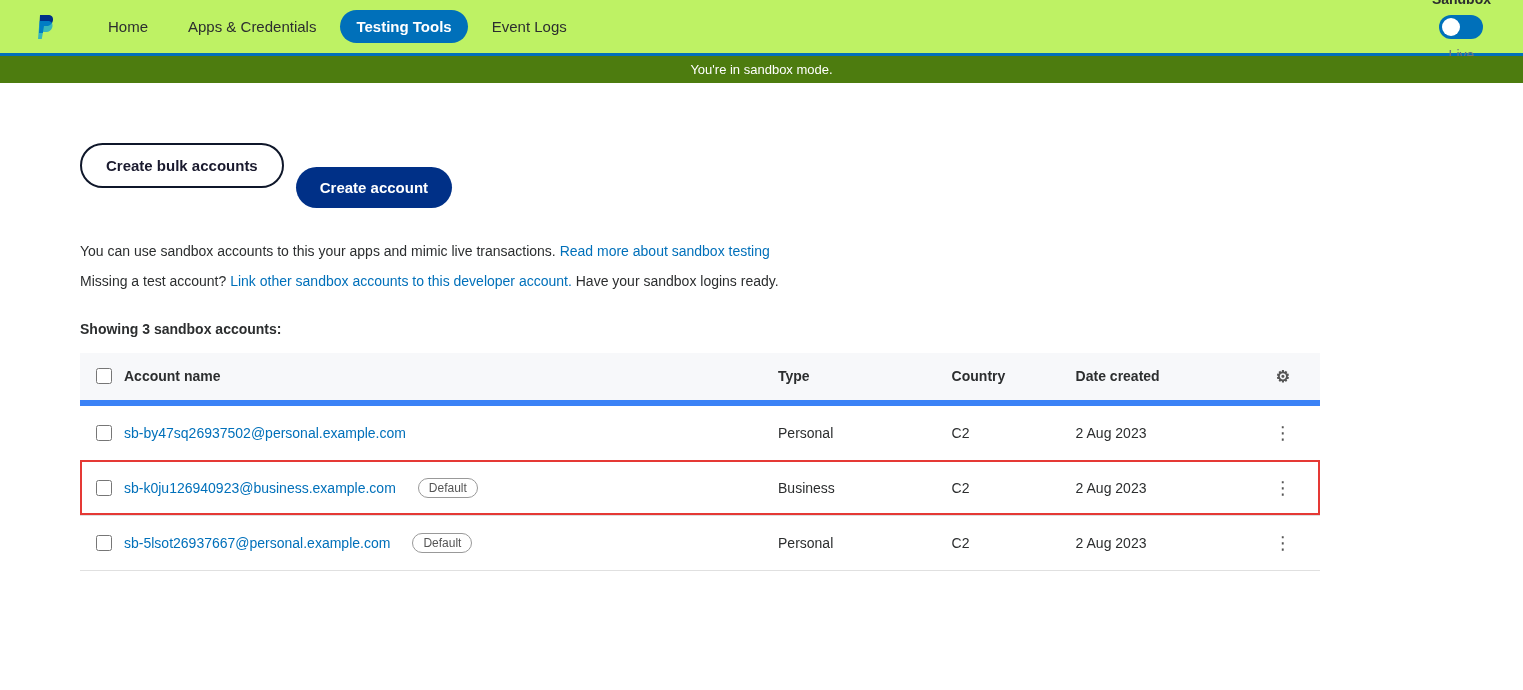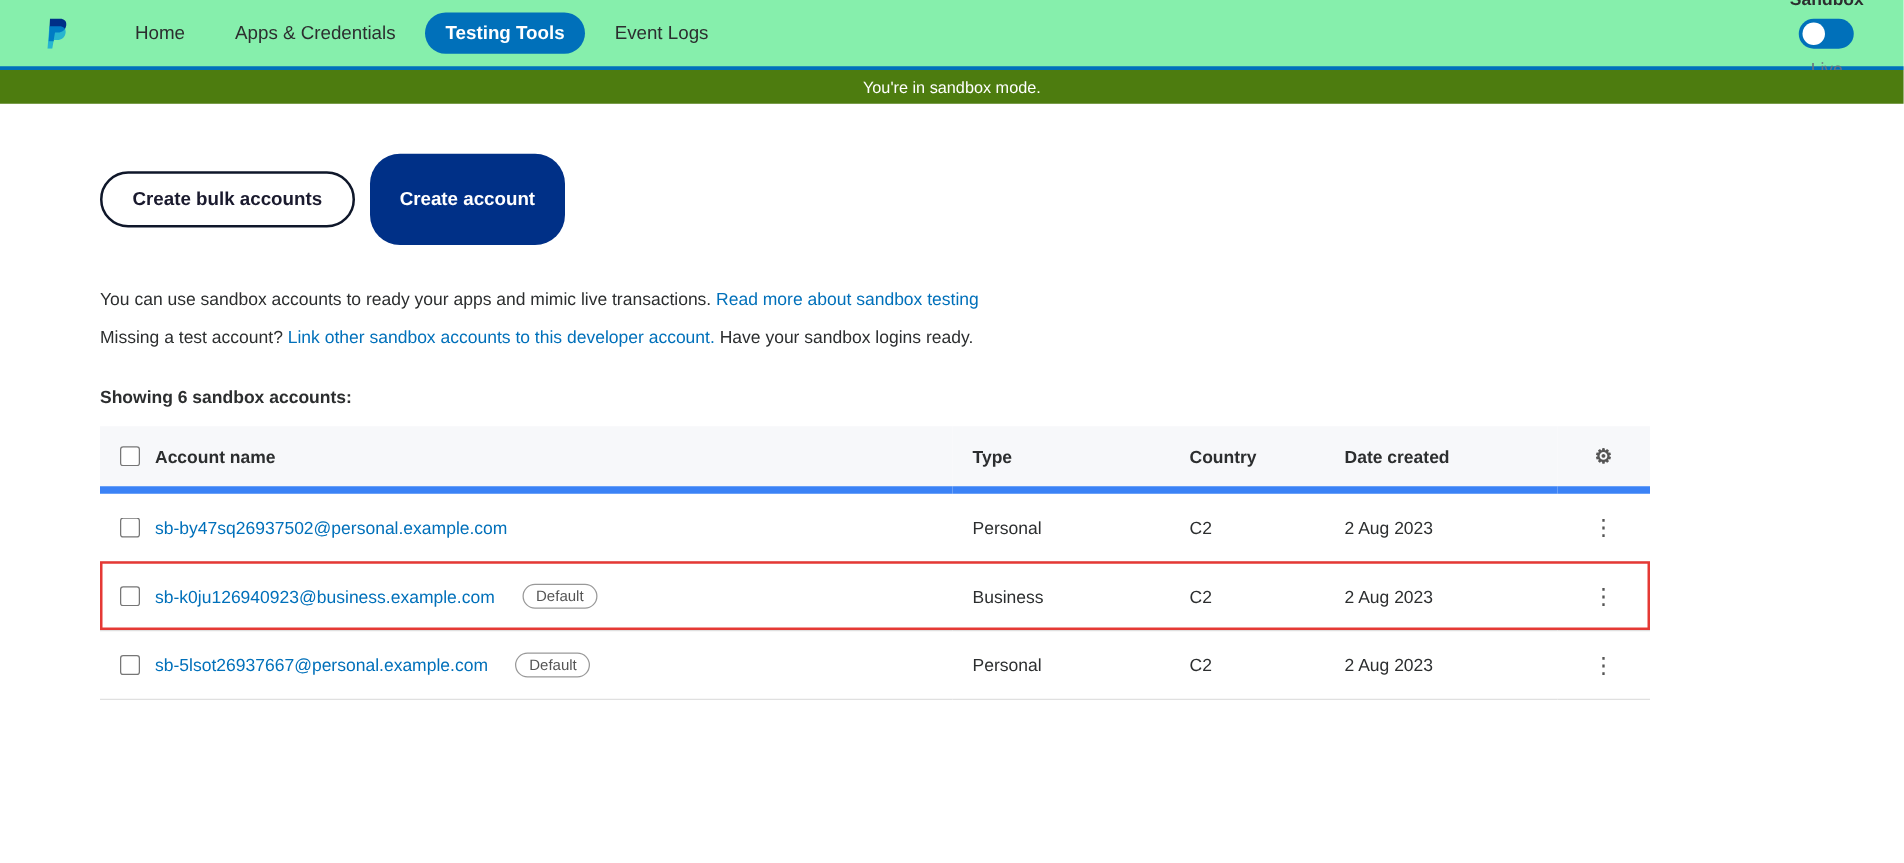--- a/index.html
+++ b/index.html
@@ -5,21 +5,21 @@
     * { box-sizing: border-box; margin: 0; padding: 0; }
     body { font-family: -apple-system, BlinkMacSystemFont, 'Segoe UI', Helvetica, Arial, sans-serif; background: #fff; color: #2c2e2f; font-size: 14px; }
 
     
     .navbar {
       display: flex;
       align-items: center;
       padding: 0 32px;
       height: 56px;
       border-bottom: 3px solid #0070ba;
-      background: #86efac;
+      background: #bef264;
       position: relative;
     }
     .nav-logo { margin-right: 32px; }
     .nav-logo svg { width: 28px; height: 28px; }
     .nav-links { display: flex; align-items: center; gap: 8px; flex: 1; }
     .nav-link {
       padding: 8px 16px;
       font-size: 15px;
       color: #2c2e2f;
       text-decoration: none;
@@ -63,23 +63,23 @@
     .page-header { display: flex; align-items: center; justify-content: space-between; margin-bottom: 32px; }
     .page-title { font-size: 36px; font-weight: 700; color: #1a1a2e; }
     .page-header-actions { display: flex; gap: 12px; align-items: center; }
 
     .btn-outline {
       padding: 12px 24px; border: 2px solid #0f172a; border-radius: 24px;
       background: #fff; font-size: 15px; font-weight: 600; cursor: pointer;
       color: #1a1a2e; white-space: nowrap;
     }
     .btn-primary {
-      padding: 28px 24px; border: none; border-radius: 24px;
+      padding: 12px 24px; border: none; border-radius: 24px;
       background: #003087; font-size: 15px; font-weight: 600; cursor: pointer;
-      color: #fff; white-space: nowrap;
+      color: #fff; white-space: nowrap; margin-top: 44px;
     }
 
     
     .description { margin-bottom: 28px; line-height: 1.6; }
     .description p { margin-bottom: 8px; font-size: 14px; color: #2c2e2f; }
     .link-blue { color: #0070ba; text-decoration: none; font-weight: 500; }
 
     
     .showing-count { font-size: 14px; font-weight: 700; color: #2c2e2f; margin-bottom: 16px; }
 
@@ -153,31 +153,31 @@
 
   <div class="page-header">
     <div class="page-header-actions">
       <button class="btn-outline">Create bulk accounts</button>
       <button class="btn-primary">Create account</button>
     </div>
   </div>
 
   <div class="description">
     <p>
-      <span>You can use sandbox accounts to ready your apps and mimic live transactions.</span>
+      <span>You can use sandbox accounts to this your apps and mimic live transactions.</span>
       <a class="link-blue" href="#">Read more about sandbox testing</a>
     </p>
     <p>
       <span>Missing a test account?</span>
       <a class="link-blue" href="#"> <span>Link other sandbox accounts to this developer account.</span></a>
       <span>Have your sandbox logins ready.</span>
     </p>
   </div>
 
-  <div class="showing-count">Showing 6 sandbox accounts:</div>
+  <div class="showing-count">Showing 3 sandbox accounts:</div>
 
   <table class="accounts-table">
     <thead>
       <tr>
         <th class="checkbox-col">
           <div class="th-checkbox-wrap">
             <input type="checkbox" class="row-checkbox" style="">
             <span>Account name</span>
           </div>
         </th>

